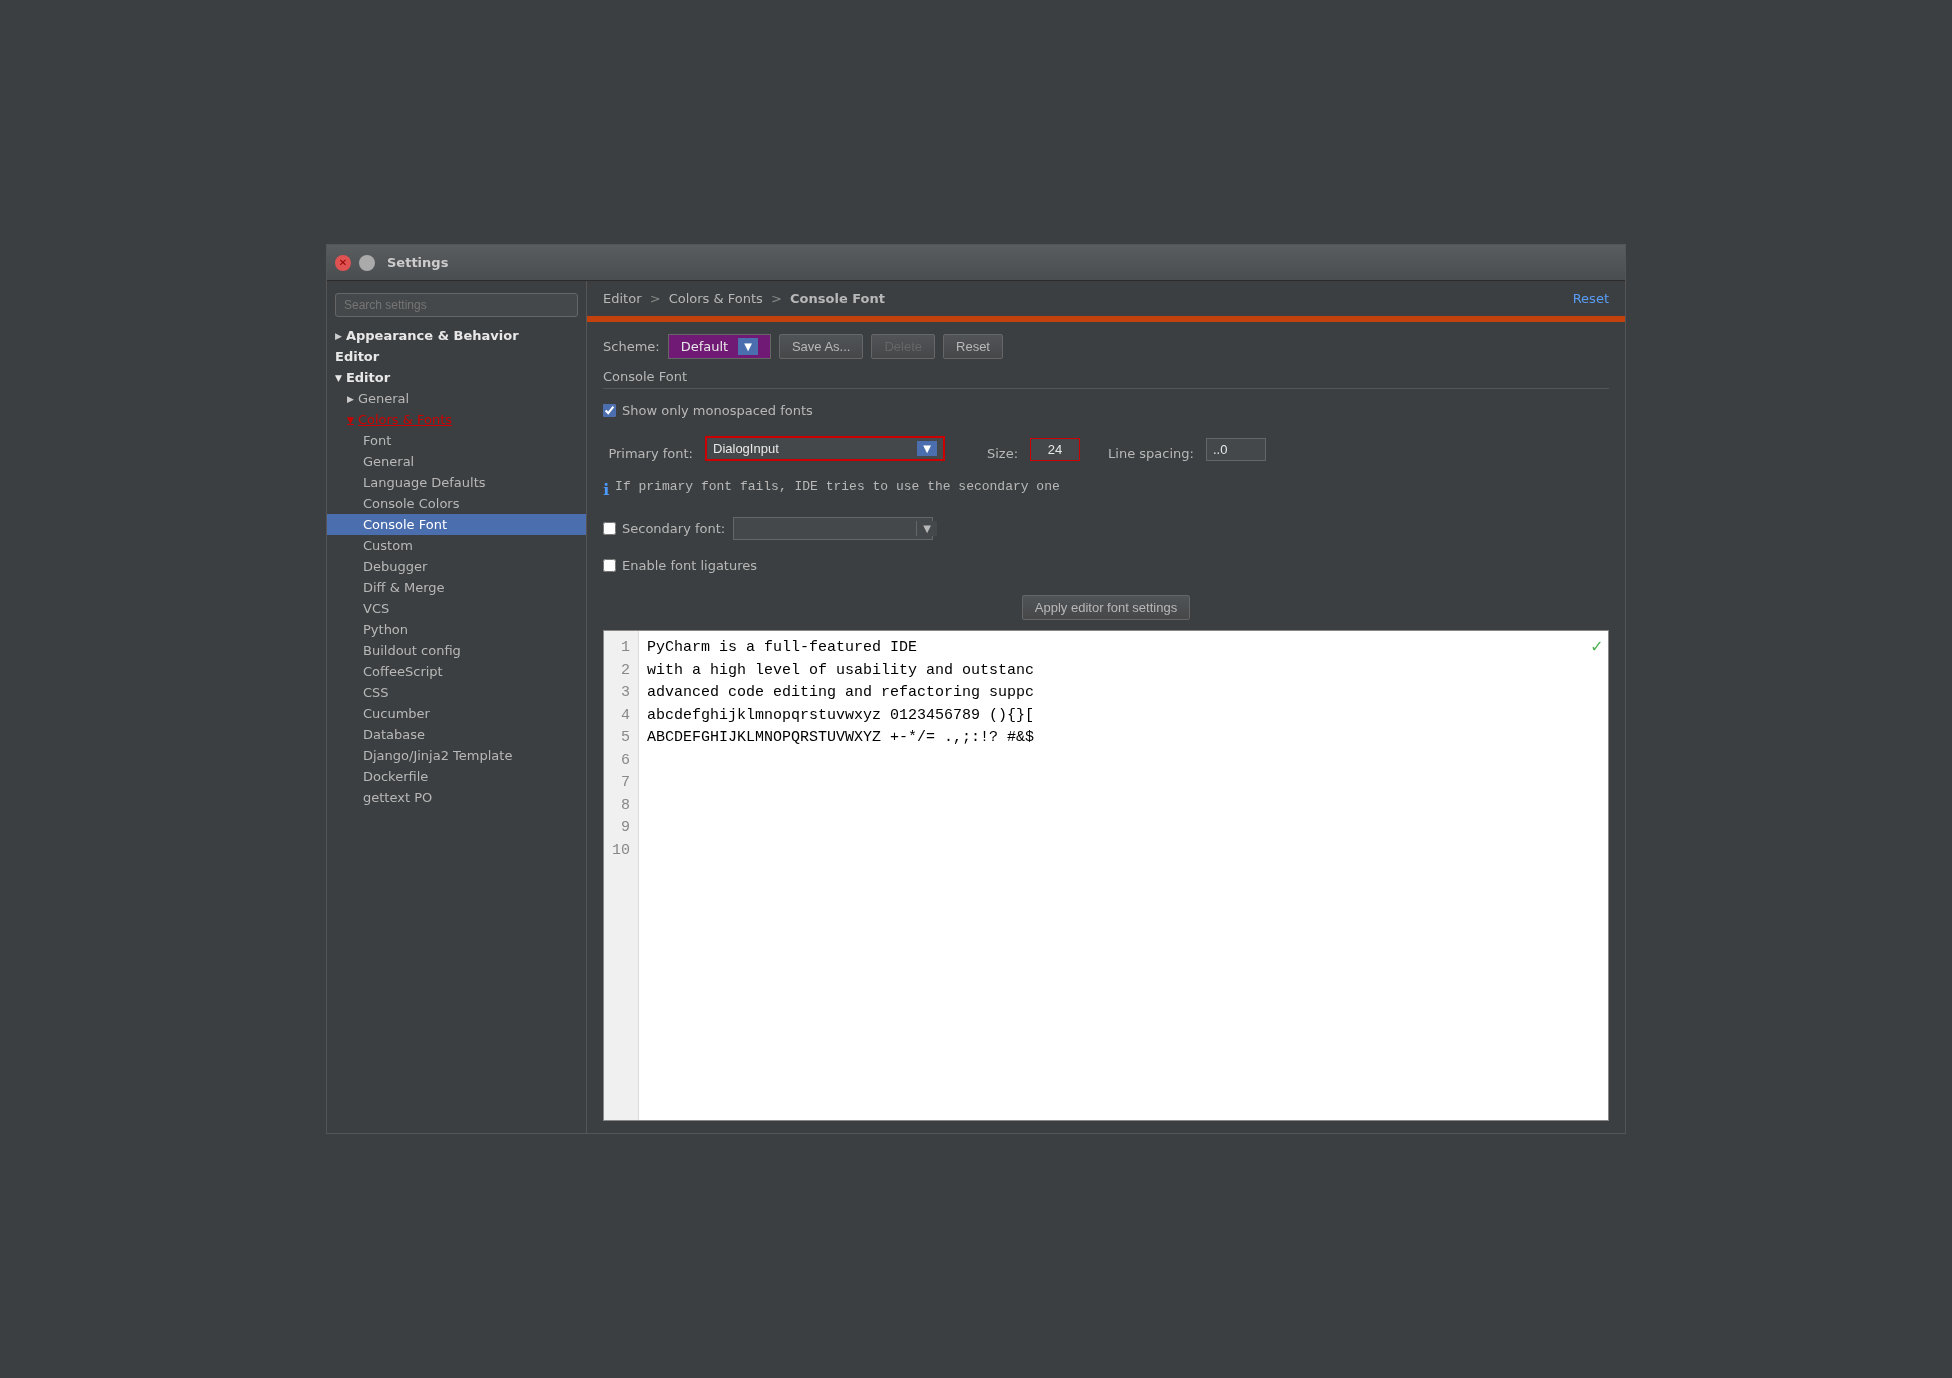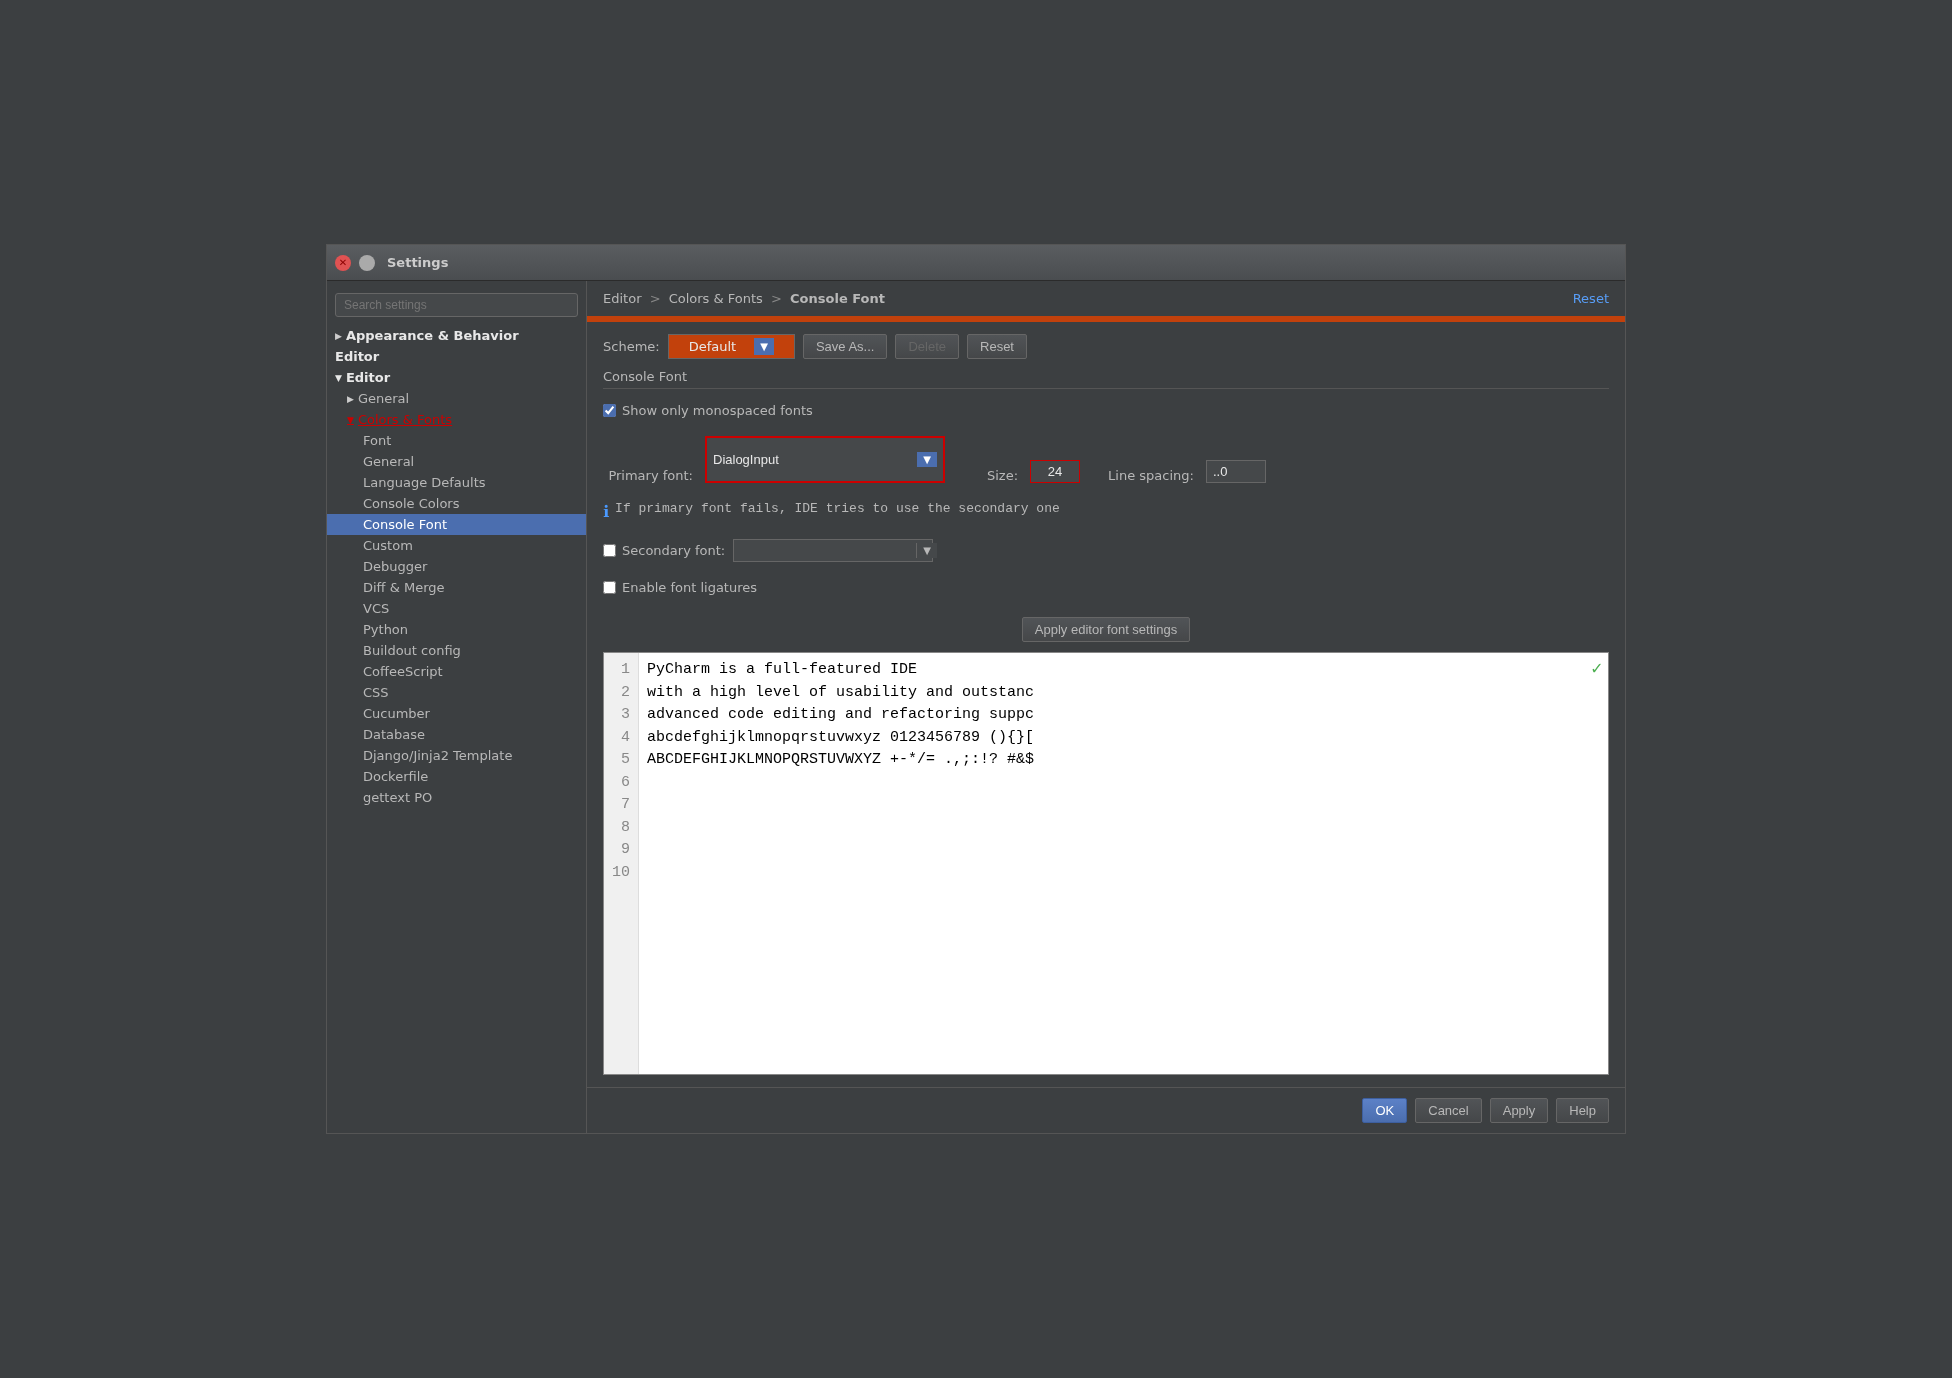--- a/index.html
+++ b/index.html
@@ -127,28 +127,28 @@
     .scheme-row {
       display: flex;
       align-items: center;
       gap: 8px;
     }
     .scheme-label {
       color: #b8b8b8;
       font-size: 13px;
     }
     .scheme-select {
-      background: #c2410c;
+      background: #701a75;
       border: 1px solid #666;
       color: #e8e8e8;
-      padding: 3px 20px;
-      font-size: 13px;
-      display: flex;
-      align-items: center;
-      gap: 12px;
+      padding: 3px 12px;
+      font-size: 13px;
+      display: flex;
+      align-items: center;
+      gap: 4px;
       cursor: pointer;
     }
     .dropdown-arrow {
       background: #4b6eaf;
       color: #fff;
       padding: 3px 6px;
       font-size: 10px;
     }
     .btn {
       background: linear-gradient(to bottom, #515457, #454749);
@@ -191,21 +191,21 @@
     .font-field-label {
       color: #b8b8b8;
       font-size: 13px;
       text-align: right;
       min-width: 90px;
     }
     .font-combo {
       background: #45484a;
       border: 2px solid #cc0000;
       color: #e8e8e8;
-      padding: 14px 6px;
+      padding: 3px 6px;
       font-size: 13px;
       display: flex;
       align-items: center;
       gap: 0;
       width: 240px;
     }
     .font-combo-text {
       flex: 1;
       background: transparent;
       border: none;
@@ -528,22 +528,16 @@
             <span class="preview-line">&nbsp;</span>
             <span class="preview-line">&nbsp;</span>
             <span class="preview-line">&nbsp;</span>
             <span class="preview-line">&nbsp;</span>
           </div>
           <div class="checkmark-overlay">✓</div>
         </div>
 
       </div>
 
-      <div class="bottom-bar">
-        <button class="btn primary">OK</button>
-        <button class="btn">Cancel</button>
-        <button class="btn">Apply</button>
-        <button class="btn">Help</button>
-      </div>
 
     </div>
   </div>
 </div>
 
 </body></html>

